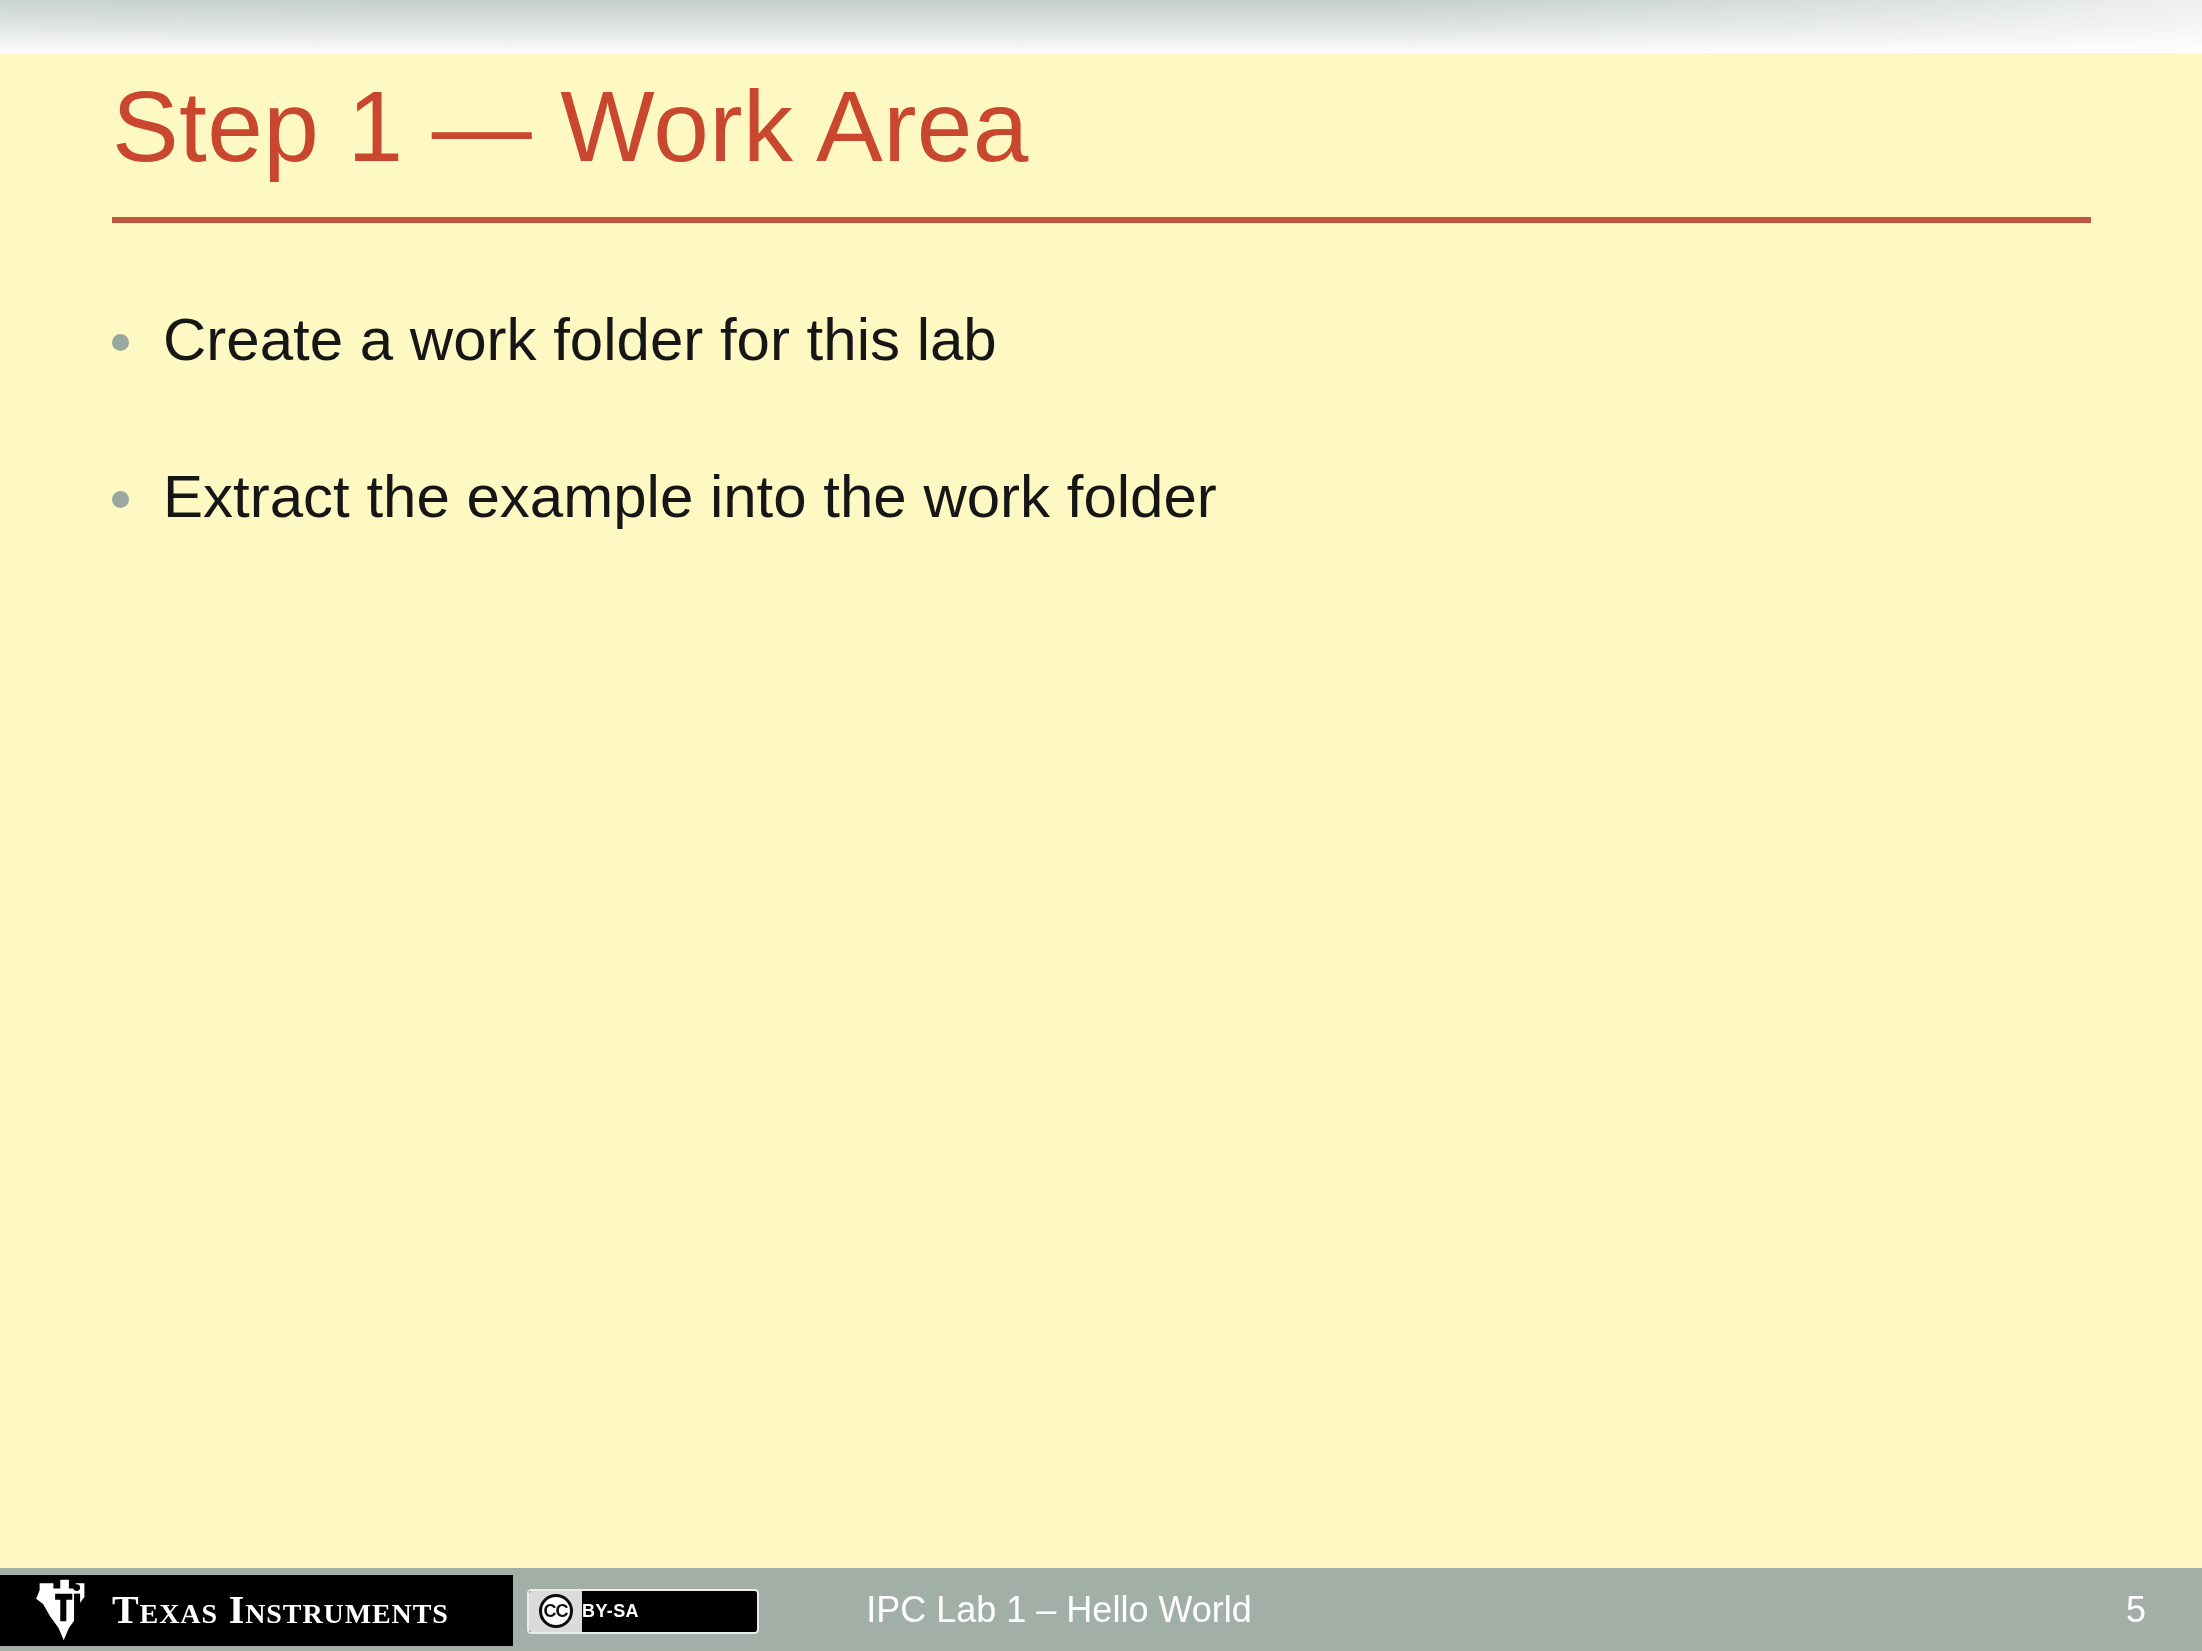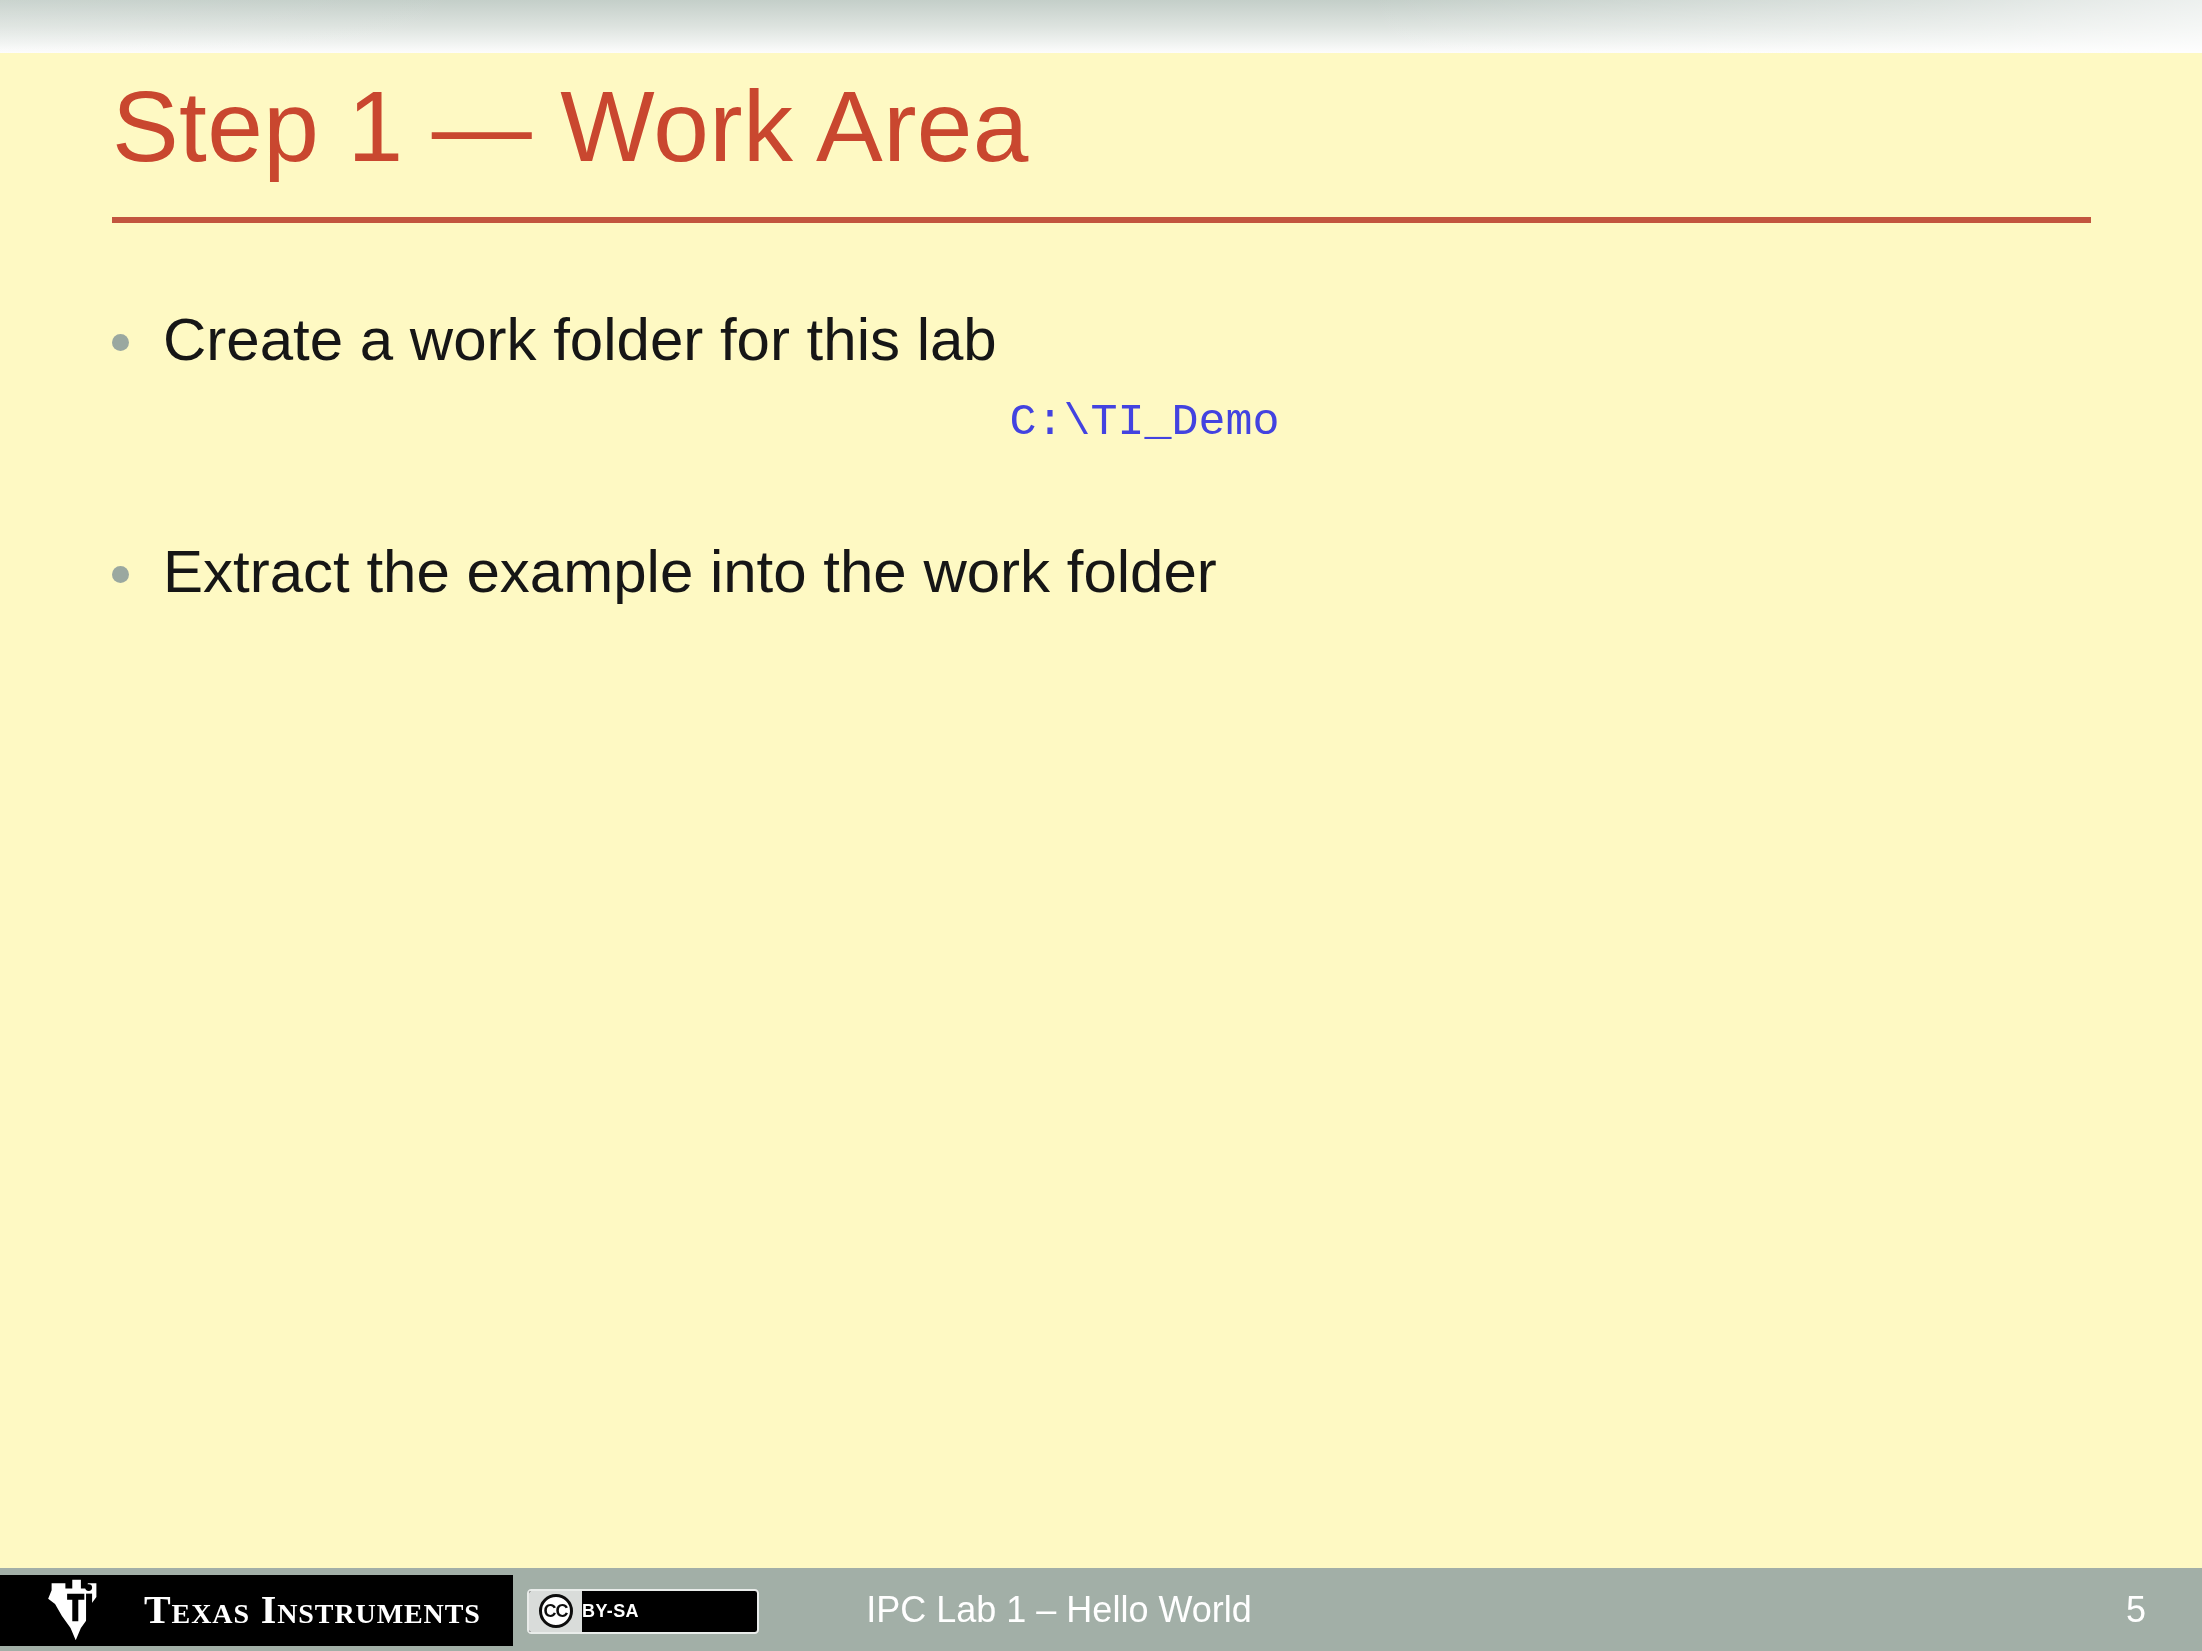--- a/index.html
+++ b/index.html
@@ -126,23 +126,22 @@
   }
   .ti-logo-box {
     position: absolute;
     left: 0;
     top: 6.9px;
     width: 513px;
     height: 71px;
     background: #000000;
     display: flex;
     align-items: center;
-    padding-left: 43px;
+    padding-left: 31px;
     box-sizing: border-box;
-    gap: 20px;
   }
   .ti-mark {
     flex: 0 0 auto;
     width: 62px;
     height: 64px;
     margin-right: 19px;
     position: relative;
   }
   .ti-wordmark {
     font-family: "Liberation Serif", serif;
@@ -249,21 +248,20 @@
     <h1 class="slide-title">Step 1 — Work Area</h1>
   </div>
   <div class="title-rule"></div>
 
   <div class="body-block">
 
     <div class="bullet-row">
       <span class="bullet-marker"></span>
       <span class="bullet-text">Create a work folder for this lab</span>
     </div>
-    <div class="code-line">C:\TI_Demo</div>
 
     <div class="bullet-row spaced">
       <span class="bullet-marker"></span>
       <span class="bullet-text">Extract the example into the work folder</span>
     </div>
 
   </div>
 
   <div class="footer-bar">
 

